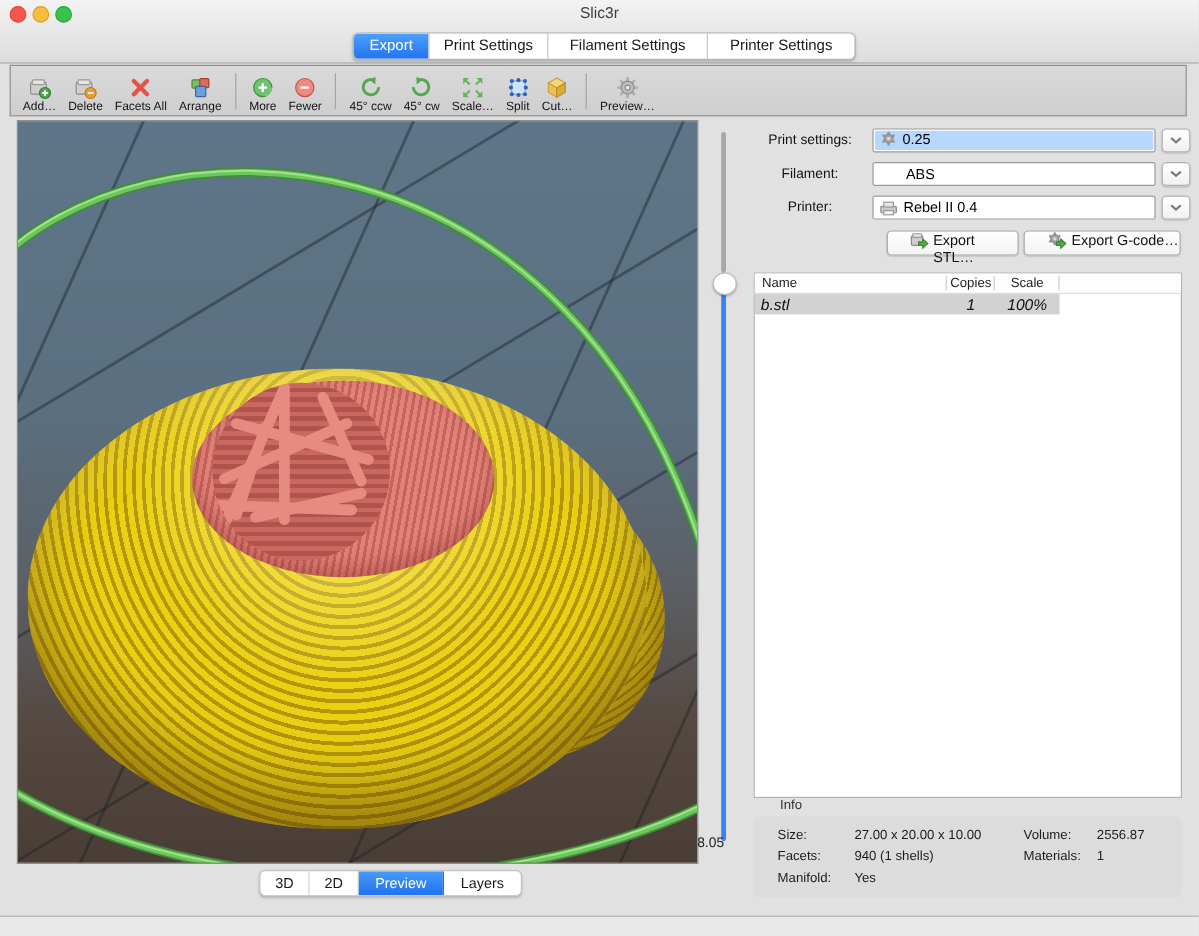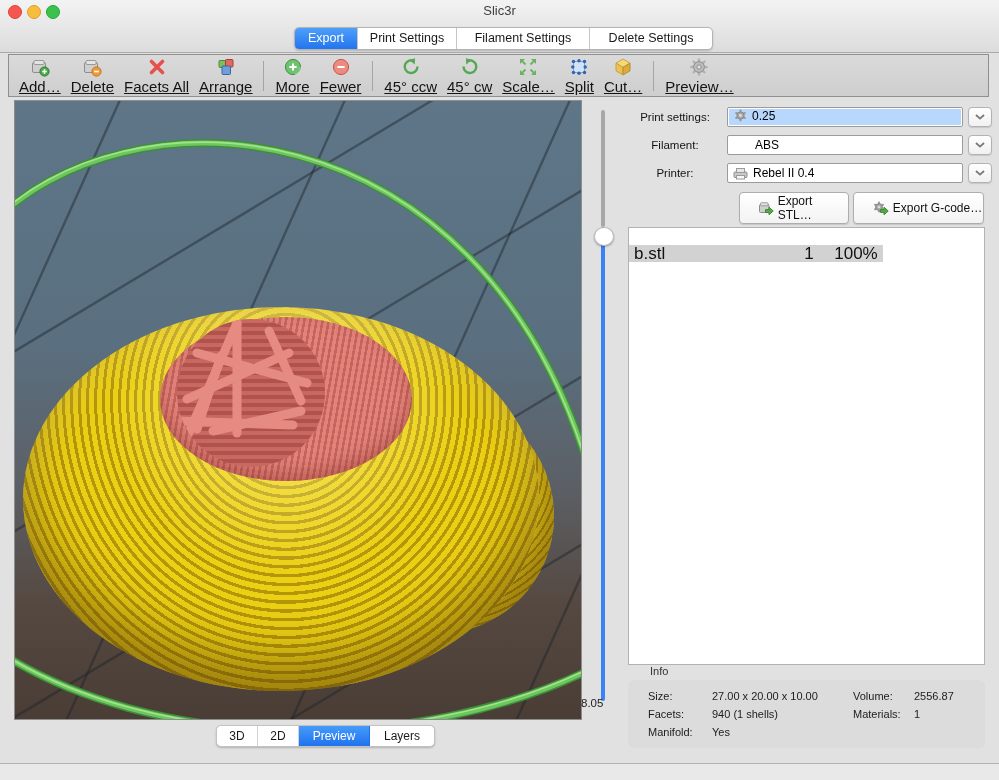--- a/index.html
+++ b/index.html
@@ -29,21 +29,21 @@
     border-right:1px solid #c6c6c6;cursor:default;}
   .main-tab:last-child{border-right:none;}
   .main-tab.active{background:linear-gradient(#4da0fa,#2374ee);color:#fff;}
 
   
   .toolbar{left:8px;top:54px;width:981px;height:43px;border:1px solid #8f8f8f;
     background:linear-gradient(#dadada,#cecece);display:flex;align-items:center;padding:0;box-sizing:border-box;}
   .tb-item{display:flex;flex-direction:column;align-items:center;justify-content:flex-end;
     height:38px;margin:0 5px;cursor:default;}
   .tb-item .ic{height:21px;display:flex;align-items:center;}
-  .tb-item .lbl{font-size:15px;color:#141414;white-space:nowrap;margin-top:0px;text-decoration:underline;}
+  .tb-item .lbl{font-size:10px;color:#141414;white-space:nowrap;margin-top:0px;}
   .tb-sep{width:1px;height:30px;background:#a5a5a5;margin:0 6px;}
 
   
   .viewport{left:14px;top:100px;width:566px;height:618px;border:1px solid #8d8d8d;overflow:hidden;
     background:linear-gradient(180deg,#5e7688 0%,#5a7081 38%,#5c6066 62%,#554840 82%,#4a3d36 100%);}
   .vp-svg{position:absolute;left:0;top:0;}
   .dome{position:absolute;border-radius:50%;}
   .dome.small{
     left:303px;top:297px;width:236px;height:236px;
     background:
@@ -86,31 +86,31 @@
   .fieldlabel{width:94px;text-align:center;font-size:11.5px;color:#141414;height:20px;line-height:20px;}
   .combo{left:727px;width:236px;height:20px;background:#fff;border:1px solid #9b9b9b;border-radius:2px;
     box-sizing:border-box;display:flex;align-items:center;font-size:12px;color:#000;}
   .combo .hl{position:absolute;left:1px;top:1px;right:1px;bottom:1px;background:#b8d7fd;border-radius:1px;
     display:flex;align-items:flex-start;}
   .combo .ctext{margin-left:5px;}
   .combo .cicon{margin-left:5px;display:flex;align-items:center;}
   .drop-btn{left:968px;width:24px;height:20px;border:1px solid #b2b2b2;border-radius:4px;
     background:linear-gradient(#ffffff,#f1f1f1);box-sizing:border-box;
     display:flex;align-items:center;justify-content:center;box-shadow:0 1px 1px rgba(0,0,0,.12);}
-  .push-btn{height:32px;border:1px solid #adadad;border-radius:4px;background:linear-gradient(#ffffff,#f3f3f3);
-    box-sizing:border-box;display:flex;align-items:center;justify-content:center;gap:4px;
+  .push-btn{height:21px;border:1px solid #adadad;border-radius:4px;background:linear-gradient(#ffffff,#f3f3f3);
+    box-sizing:border-box;display:flex;justify-content:center;gap:4px;
     font-size:12px;color:#111;box-shadow:0 1px 1px rgba(0,0,0,.12);padding-left:18px;}
 
   
   .obj-table{left:628px;top:227px;width:357px;height:438px;background:#fff;border:1px solid #b2b2b2;box-sizing:border-box;}
   .obj-head{position:absolute;left:0;top:0;right:0;height:16px;border-bottom:1px solid #ddd;background:#fdfdfd;}
   .obj-head .h{position:absolute;top:0;height:16px;line-height:16px;font-size:11px;color:#222;}
   .colsep{position:absolute;top:2px;height:12px;width:1px;background:#ccc;}
   .obj-row{position:absolute;left:0;top:17px;width:254px;height:17px;background:#d2d2d2;}
-  .obj-row .c{position:absolute;top:0;height:17px;line-height:17px;font-size:17px;color:#111;}
+  .obj-row .c{position:absolute;top:0;height:17px;line-height:17px;font-size:13px;color:#111;font-style:italic;}
 
   
   .info-title{left:650px;top:665px;font-size:11px;color:#333;}
   .info-box{left:628px;top:680px;width:357px;height:68px;background:#dcdcdc;border-radius:6px;}
   .info-box span{position:absolute;font-size:11px;color:#1c1c1c;white-space:nowrap;}
 
   .bottom-strip{left:0;top:763px;width:999px;height:17px;background:#e9e9e9;border-top:1px solid #b2b2b2;}
 </style>
 </head>
 <body>
@@ -118,21 +118,21 @@
 <div class="abs header"></div>
 <div class="abs tl red"></div>
 <div class="abs tl yellow"></div>
 <div class="abs tl green"></div>
 <div class="abs titlebar-title">Slic3r</div>
 
 <div class="abs main-tabs">
   <div class="main-tab active" style="width:62px">Export</div>
   <div class="main-tab" style="width:98px">Print Settings</div>
   <div class="main-tab" style="width:132px">Filament Settings</div>
-  <div class="main-tab" style="width:122px">Delete Settings</div>
+  <div class="main-tab" style="width:122px">Printer Settings</div>
 </div>
 
 <div class="abs toolbar">
   <div class="tb-item" style="margin-left:10px">
     <span class="ic">
       <svg width="20" height="20">
           <rect x="2.5" y="5.5" width="13" height="10" rx="1.5" fill="#cfcfcf" stroke="#8d8d8d"></rect>
           <rect x="4" y="3.5" width="10" height="4" rx="1" fill="#e4e4e4" stroke="#999"></rect>
           <circle cx="14.5" cy="14.5" r="4.6" fill="#4aa94a" stroke="#2e7d32"></circle>
           <path d="M14.5,12.2 v4.6 M12.2,14.5 h4.6" stroke="#fff" stroke-width="1.6"></path>
@@ -408,20 +408,28 @@
         <rect x="5" y="0.5" width="2" height="2.8" rx="0.8" transform="rotate(300 6 6)"></rect>
       </g>
       <circle cx="6" cy="6" r="3.4" fill="#a8a8a8" stroke="#868686"></circle>
       <circle cx="6" cy="6" r="1.3" fill="#dcdcdc"></circle>
       <polygon points="7.5,8.6 11,8.6 11,6.2 15.2,10 11,13.8 11,11.4 7.5,11.4" fill="#54ab46" stroke="#3c8a34"></polygon>
     </svg>
   <span>Export G-code…</span>
 </div>
 
 <div class="abs obj-table">
+  <div class="obj-head">
+    <span class="h" style="left:6px">Name</span>
+    <span class="h" style="left:160px;width:40px;text-align:center">Copies</span>
+    <span class="h" style="left:200px;width:54px;text-align:center">Scale</span>
+    <span class="colsep" style="left:159px"></span>
+    <span class="colsep" style="left:199px"></span>
+    <span class="colsep" style="left:253px"></span>
+  </div>
   <div class="obj-row">
     <span class="c" style="left:5px">b.stl</span>
     <span class="c" style="left:160px;width:40px;text-align:center">1</span>
     <span class="c" style="left:200px;width:54px;text-align:center">100%</span>
   </div>
 </div>
 
 <div class="abs info-title">Info</div>
 <div class="abs info-box">
   <span style="left:20px;top:10px">Size:</span>

